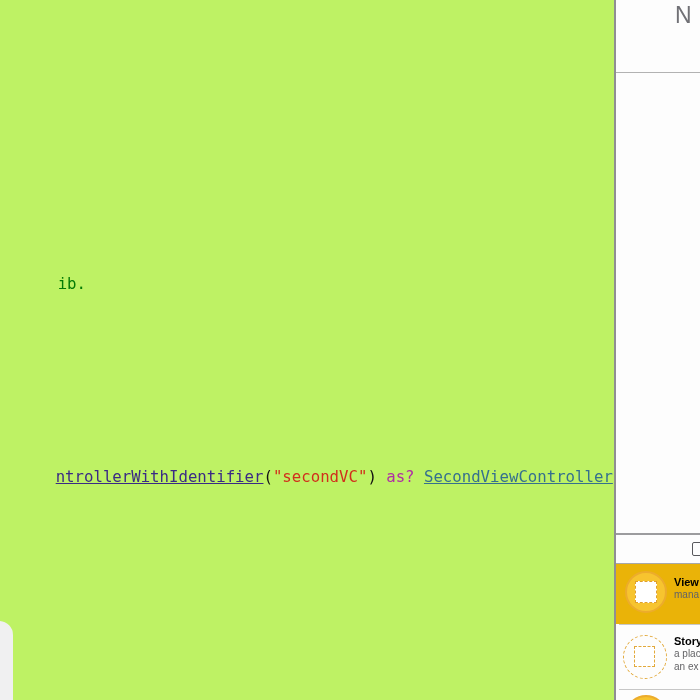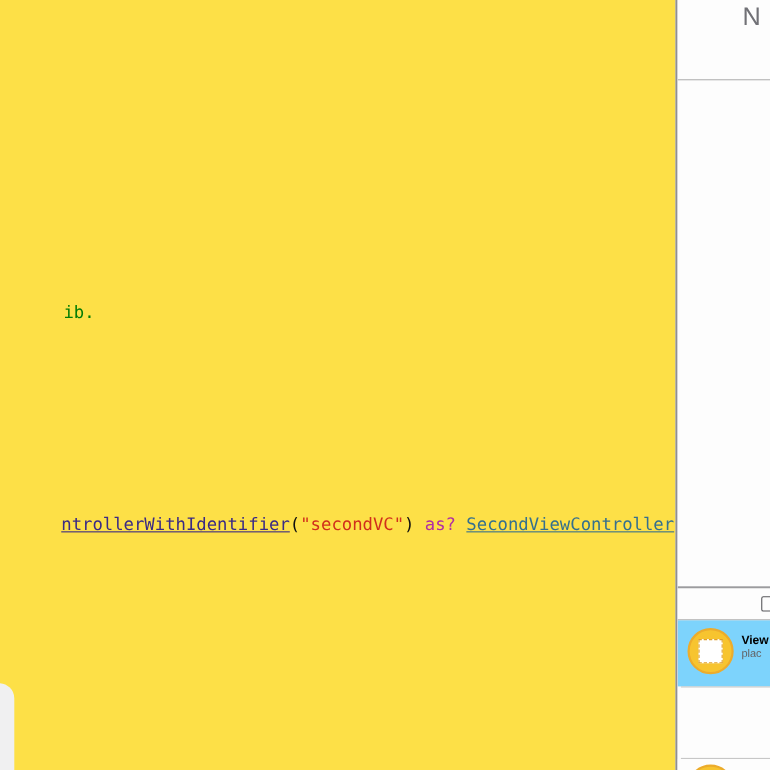--- a/index.html
+++ b/index.html
@@ -1,21 +1,21 @@
 <!DOCTYPE html>
 <html><head>
 <meta charset="utf-8">
 <style>
   * { margin:0; padding:0; box-sizing:border-box; }
   html,body { width:700px; height:700px; }
   body { font-family:"Liberation Sans", sans-serif; background:#fff; }
   #root { position:relative; width:700px; height:700px; overflow:hidden; background:#fefefe; }
 
   
-  .editor { position:absolute; left:0; top:0; width:614px; height:700px; background:#fde047; overflow:hidden; }
+  .editor { position:absolute; left:0; top:0; width:614px; height:700px; background:#bef264; overflow:hidden; }
   .code-line { position:absolute; white-space:pre; font-family:"DejaVu Sans Mono","Liberation Mono",monospace; font-size:15.7px; line-height:19px; color:#000; }
   .line-comment { left:1px; top:255px; }
   .line-code { left:-1px; top:448px; }
   .tok-comment { color:#047C05; }
   .tok-method  { color:#3A2A85;text-decoration:underline; }
   .tok-plain   { color:#101010; }
   .tok-string  { color:#D12F1B; }
   .tok-keyword { color:#B02DA5; }
   .tok-type    { color:#35708E;text-decoration:underline; }
   .sp { margin-left:9.4px; }
@@ -33,21 +33,21 @@
   .hr { position:absolute; left:0; width:84px; background:#B2B2B2; height:1px; }
   .hr-header { top:72px; }
   .hr-libtop { top:533px; height:1.5px; background:#9C9C9E; }
   .hr-toolbar { top:563px; background:#A8A8A8; }
 
   .lib-toolbar { position:absolute; left:0; top:535px; width:84px; height:28px; background:#fdfdfd; }
   .grid-toggle { position:absolute; left:76px; top:7px; width:14px; height:14px;
                  border:1.5px solid #58585C; border-radius:2px; background:transparent; }
 
   .lib-row { position:absolute; left:0; width:84px; overflow:hidden; }
-  .row-vc  { top:564px; height:60px; background:#7dd3fc; }
+  .row-vc  { top:564px; height:60px; background:#eab308; }
   .row-sb  { top:625px; height:64px; background:#FDFDFD; }
   .row-3   { top:690px; height:10px; background:#FDFDFD; }
   .row-div { position:absolute; left:3px; width:81px; height:1px; background:#C7C7C7; }
   .div-1 { top:624px; } .div-2 { top:689px; }
 
   .vc-circle { position:absolute; left:9px; top:7px; width:42px; height:42px; border-radius:50%;
                background:#F7C42F; border:2px solid #ECAC2C; }
   .vc-inner  { position:absolute; left:8px; top:8px; width:22px; height:22px; background:#fff;
                border:1.5px dashed #DFA02C; }
   .sb-circle { position:absolute; left:7px; top:10px; width:44px; height:44px; border-radius:50%;
@@ -89,24 +89,32 @@
     <div class="lib-toolbar">
       <div class="grid-toggle"></div>
     </div>
     <div class="hr hr-toolbar"></div>
 
     <div class="lib-row row-vc">
       <div class="vc-circle">
         <div class="vc-inner"></div>
       </div>
       <div class="lib-text lib-title">View</div>
-      <div class="lib-text lib-desc d1">plac</div>
+      <div class="lib-text lib-desc d1">mana</div>
     </div>
     <div class="row-div div-1"></div>
 
+    <div class="lib-row row-sb">
+      <div class="sb-circle">
+        <div class="sb-inner"></div>
+      </div>
+      <div class="lib-text lib-title">Story</div>
+      <div class="lib-text lib-desc d1">a plac</div>
+      <div class="lib-text lib-desc d2">an ex</div>
+    </div>
     <div class="row-div div-2"></div>
 
     <div class="lib-row row-3">
       <div class="vc-circle-partial"></div>
     </div>
 
   </div>
 </div>
 
 </body></html>

